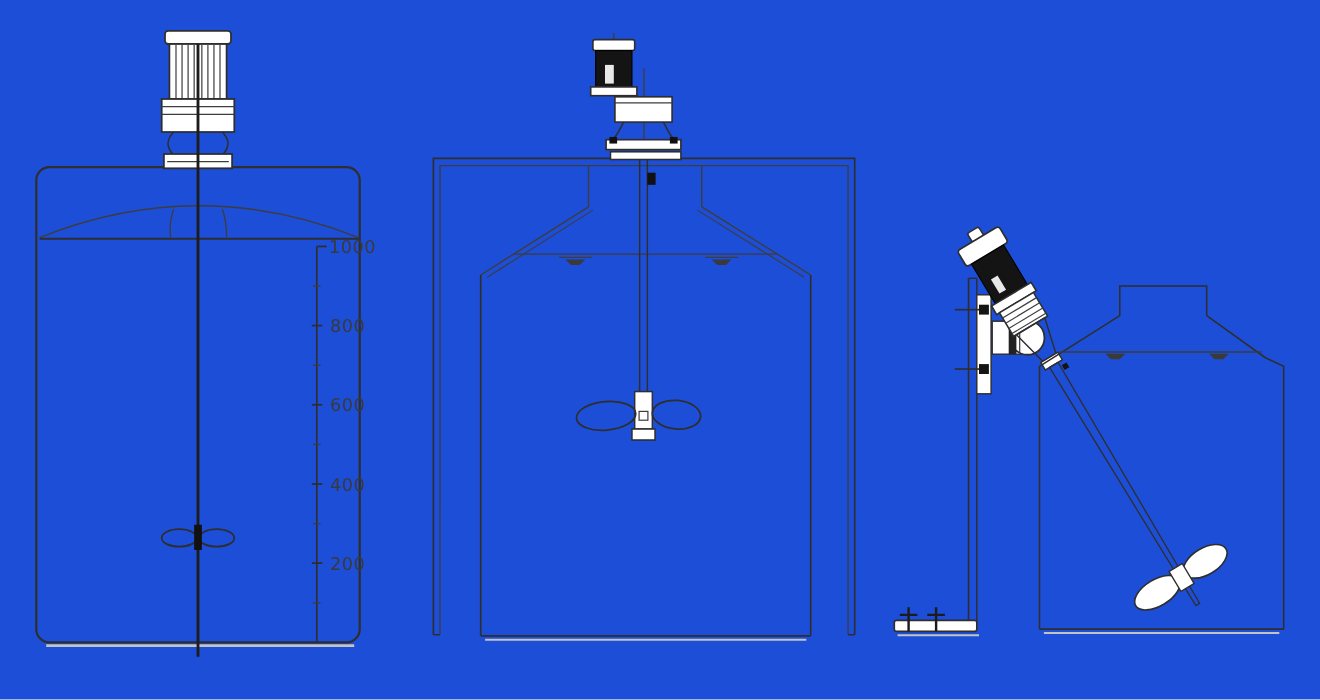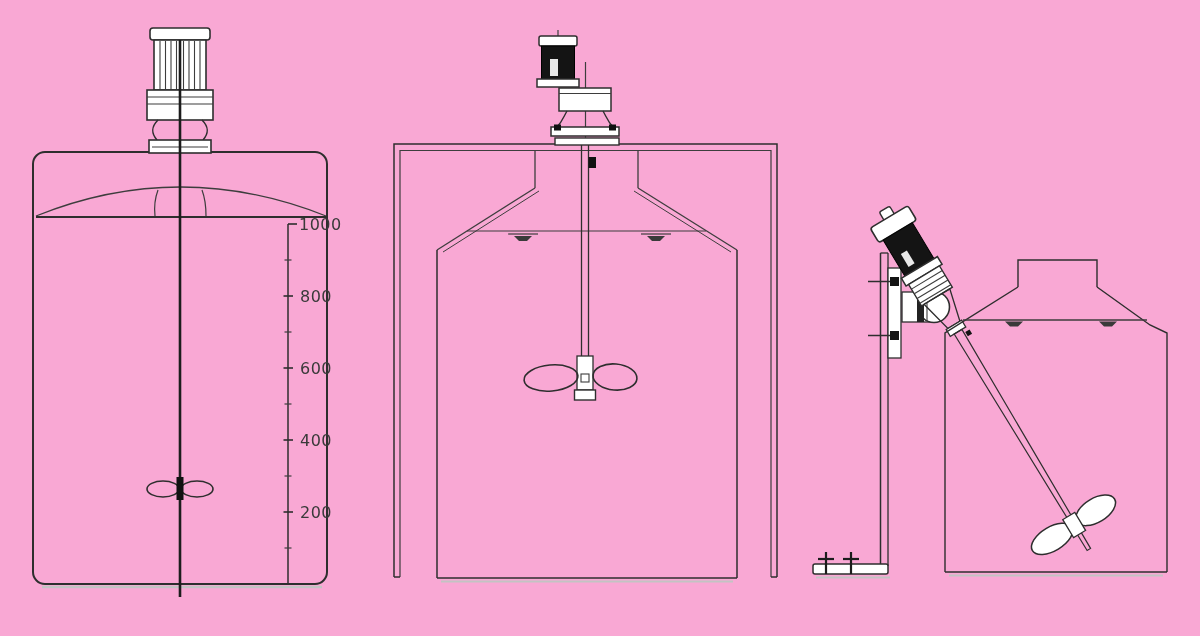--- a/index.html
+++ b/index.html
@@ -1,16 +1,16 @@
 <!DOCTYPE html>
 <html><head>
 <meta charset="utf-8">
 <style>
   html,body{margin:0;padding:0;background:#ffffff;}
-  .stage{position:relative;width:1200px;height:636px;background:#f9a8d4;overflow:hidden;
+  .stage{position:relative;width:1200px;height:636px;background:#1d4ed8;overflow:hidden;
          font-family:"DejaVu Sans", sans-serif;}
   svg{display:block;}
   .ln{stroke:#3d3d3d;fill:none;}
   .ln2{stroke:#2e2e2e;fill:none;}
   .fillwhite{fill:#ffffff;}
   .dark{fill:#141414;stroke:#000;}
   .shadow{stroke:#c3c3c3;fill:none;}
   text.tick{font-size:16px;fill:#3a3a3a;letter-spacing:0.5px;}
 </style>
 </head>

